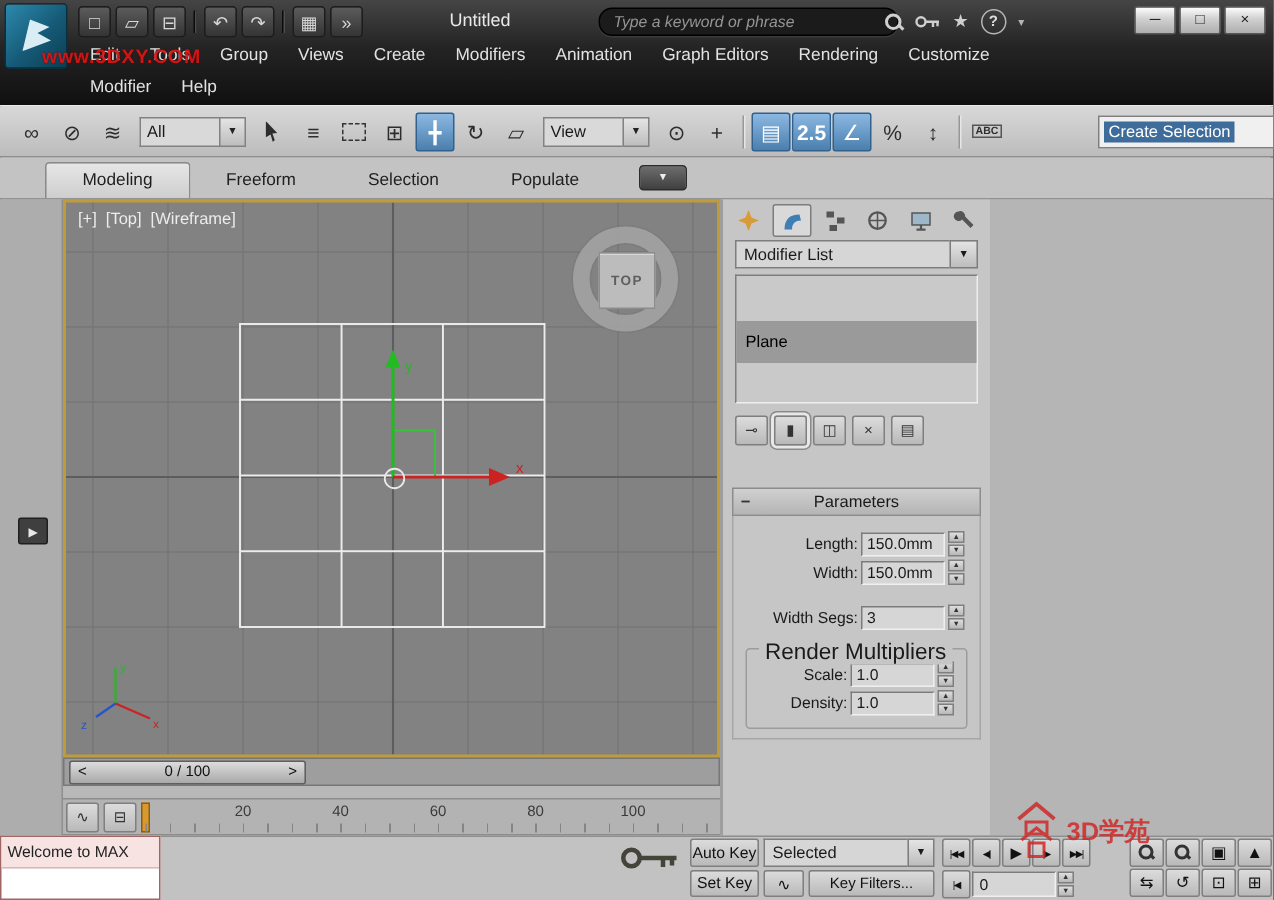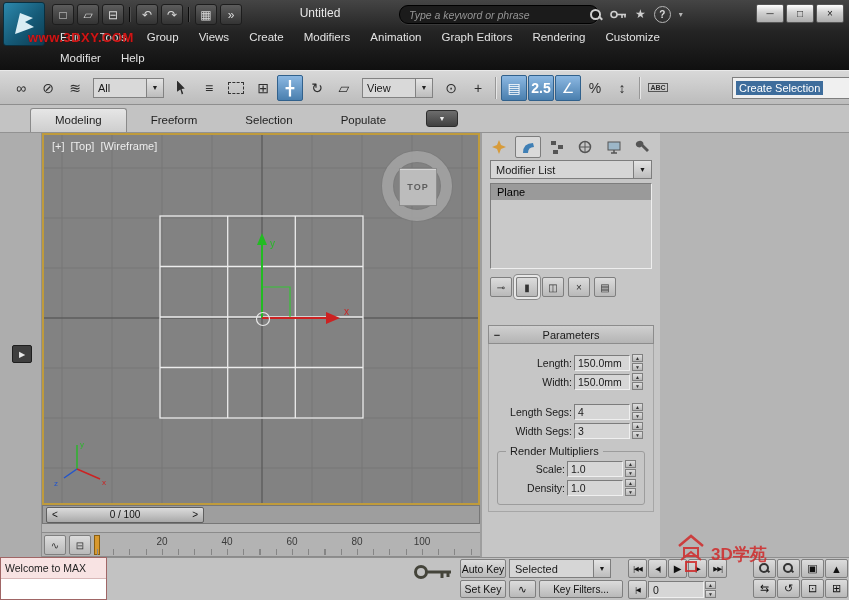--- a/index.html
+++ b/index.html
@@ -103,50 +103,50 @@
   .namer{display:flex;align-items:center;padding:6px 8px 4px;gap:6px;}
   .nfield{flex:1;height:16px;background:#cfcfcf;border-top:1px solid #7d7d7d;border-left:1px solid #7d7d7d;
           border-bottom:1px solid #efefef;border-right:1px solid #efefef;display:flex;align-items:center;padding:0 4px;}
   .cswatch{width:18px;height:15px;background:#e6a377;border:1px solid #6f6f6f;}
   .modlist{margin:2px 8px;display:flex;height:19px;}
   .modlist .v{flex:1;background:#d6d6d6;border:1px solid #7d7d7d;border-right:none;display:flex;align-items:center;padding:0 5px;}
   .modlist .a{width:17px;background:linear-gradient(#e4e4e4,#bdbdbd);border:1px solid #7d7d7d;display:flex;align-items:center;
               justify-content:center;font-size:7px;}
   .stack{margin:4px 8px;height:84px;background:#c9c9c9;border-top:1px solid #7d7d7d;border-left:1px solid #7d7d7d;
          border-bottom:1px solid #eee;border-right:1px solid #eee;}
-  .stackrow{height:16px;background:#9a9a9a;color:#000;display:flex;align-items:center;padding:0 6px;}
+  .stackrow{height:28px;background:#9a9a9a;color:#000;display:flex;align-items:center;padding:0 6px;margin-top:30px;}
   .stacktools{display:flex;align-items:center;gap:4px;padding:4px 8px 2px;}
   .spacer26{height:26px;}
   .rollout{margin:0 6px;}
   .rhead{height:17px;background:linear-gradient(#d0d0d0,#b4b4b4);border:1px solid #8c8c8c;display:flex;align-items:center;}
   .rminus{width:16px;text-align:center;font-weight:bold;color:#333;}
   .rtitle{flex:1;text-align:center;margin-right:16px;}
   .rbody{border:1px solid #a6a6a6;border-top:none;padding:8px 2px 6px;background:#c6c6c6;text-align:center;}
   .prow{display:flex;align-items:center;justify-content:flex-end;margin:2px 8px 2px 0;gap:2px;height:17px;}
   .plabel{font-size:10.5px;}
   .pfield{width:48px;height:14px;background:#d6d6d6;border-top:1px solid #7c7c7c;border-left:1px solid #7c7c7c;
           border-bottom:1px solid #efefef;border-right:1px solid #efefef;font-size:10.5px;padding:0 3px;
           display:flex;align-items:center;}
   .spin{width:11px;height:17px;display:flex;flex-direction:column;gap:1px;}
   .spin i{flex:1;background:linear-gradient(#dedede,#b8b8b8);border:1px solid #7f7f7f;font-style:normal;
           display:flex;align-items:center;justify-content:center;color:#333;font-size:5px;}
   .spin i.up::before{content:"▲";} .spin i.dn::before{content:"▼";}
   .gap8{height:9px;}
   .pgroup{margin:12px 6px 0;border:1px solid #9c9c9c;border-radius:3px;padding:6px 0 6px;position:relative;}
-  .pgtitle{position:absolute;top:-7px;left:8px;background:#c6c6c6;padding:0 4px;font-size:11px;}
+  .pgtitle{position:absolute;top:-7px;left:8px;background:#c6c6c6;padding:0 4px;font-size:15px;}
   
   .status{position:absolute;left:0;top:557px;width:849px;height:43px;background:#c2c2c2;border-top:1px solid #8e8e8e;box-sizing:border-box;}
   .listener{position:absolute;left:0;top:557px;width:107px;height:43px;border:1px solid #a06666;background:#fff;box-sizing:border-box;z-index:2;}
   .listener .pink{height:20px;background:#f8e3e3;border-bottom:1px solid #d8b8b8;display:flex;align-items:center;padding:0 4px;
                   font-size:10.5px;color:#222;white-space:nowrap;}
   .keybig{position:absolute;left:413px;top:560px;}
   .rbtn{background:linear-gradient(#dcdcdc,#b9b9b9);border:1px solid #7f7f7f;border-radius:2px;display:flex;
         align-items:center;justify-content:center;font-size:10.5px;color:#111;box-sizing:border-box;}
   .akey{position:absolute;left:460px;top:559px;width:46px;height:19px;}
-  .seldd{position:absolute;left:509px;top:559px;width:102px;height:19px;display:flex;}
+  .seldd{position:absolute;left:509px;top:559px;width:114px;height:19px;display:flex;}
   .seldd .v{flex:1;background:#d6d6d6;border:1px solid #7d7d7d;border-right:none;display:flex;align-items:center;padding:0 5px;}
   .seldd .a{width:16px;background:linear-gradient(#e4e4e4,#bdbdbd);border:1px solid #7d7d7d;display:flex;align-items:center;
             justify-content:center;font-size:7px;}
   .skey{position:absolute;left:460px;top:580px;width:46px;height:18px;}
   .tangent{position:absolute;left:509px;top:580px;width:27px;height:18px;}
   .kfilters{position:absolute;left:539px;top:580px;width:84px;height:18px;font-size:10px;}
   .pb1{position:absolute;left:628px;top:559px;display:flex;gap:1px;}
   .pb2{position:absolute;left:628px;top:580px;display:flex;gap:1px;align-items:center;}
   .pbtn{width:19px;height:19px;font-size:6.5px;letter-spacing:-1px;}
   .ffield{width:46px;height:15px;background:#d6d6d6;border-top:1px solid #7c7c7c;border-left:1px solid #7c7c7c;
@@ -435,28 +435,20 @@
         <div class="prow">
           <span class="plabel">Width:</span>
           <span class="pfield">150.0mm</span>
           <span class="spin">
               <i class="up"></i>
               <i class="dn"></i>
             </span>
         </div>
         <div class="gap8"></div>
         <div class="prow">
-          <span class="plabel">Length Segs:</span>
-          <span class="pfield">4</span>
-          <span class="spin">
-              <i class="up"></i>
-              <i class="dn"></i>
-            </span>
-        </div>
-        <div class="prow">
           <span class="plabel">Width Segs:</span>
           <span class="pfield">3</span>
           <span class="spin">
               <i class="up"></i>
               <i class="dn"></i>
             </span>
         </div>
         <div class="pgroup">
           <span class="pgtitle">Render Multipliers</span>
           <div class="prow">

